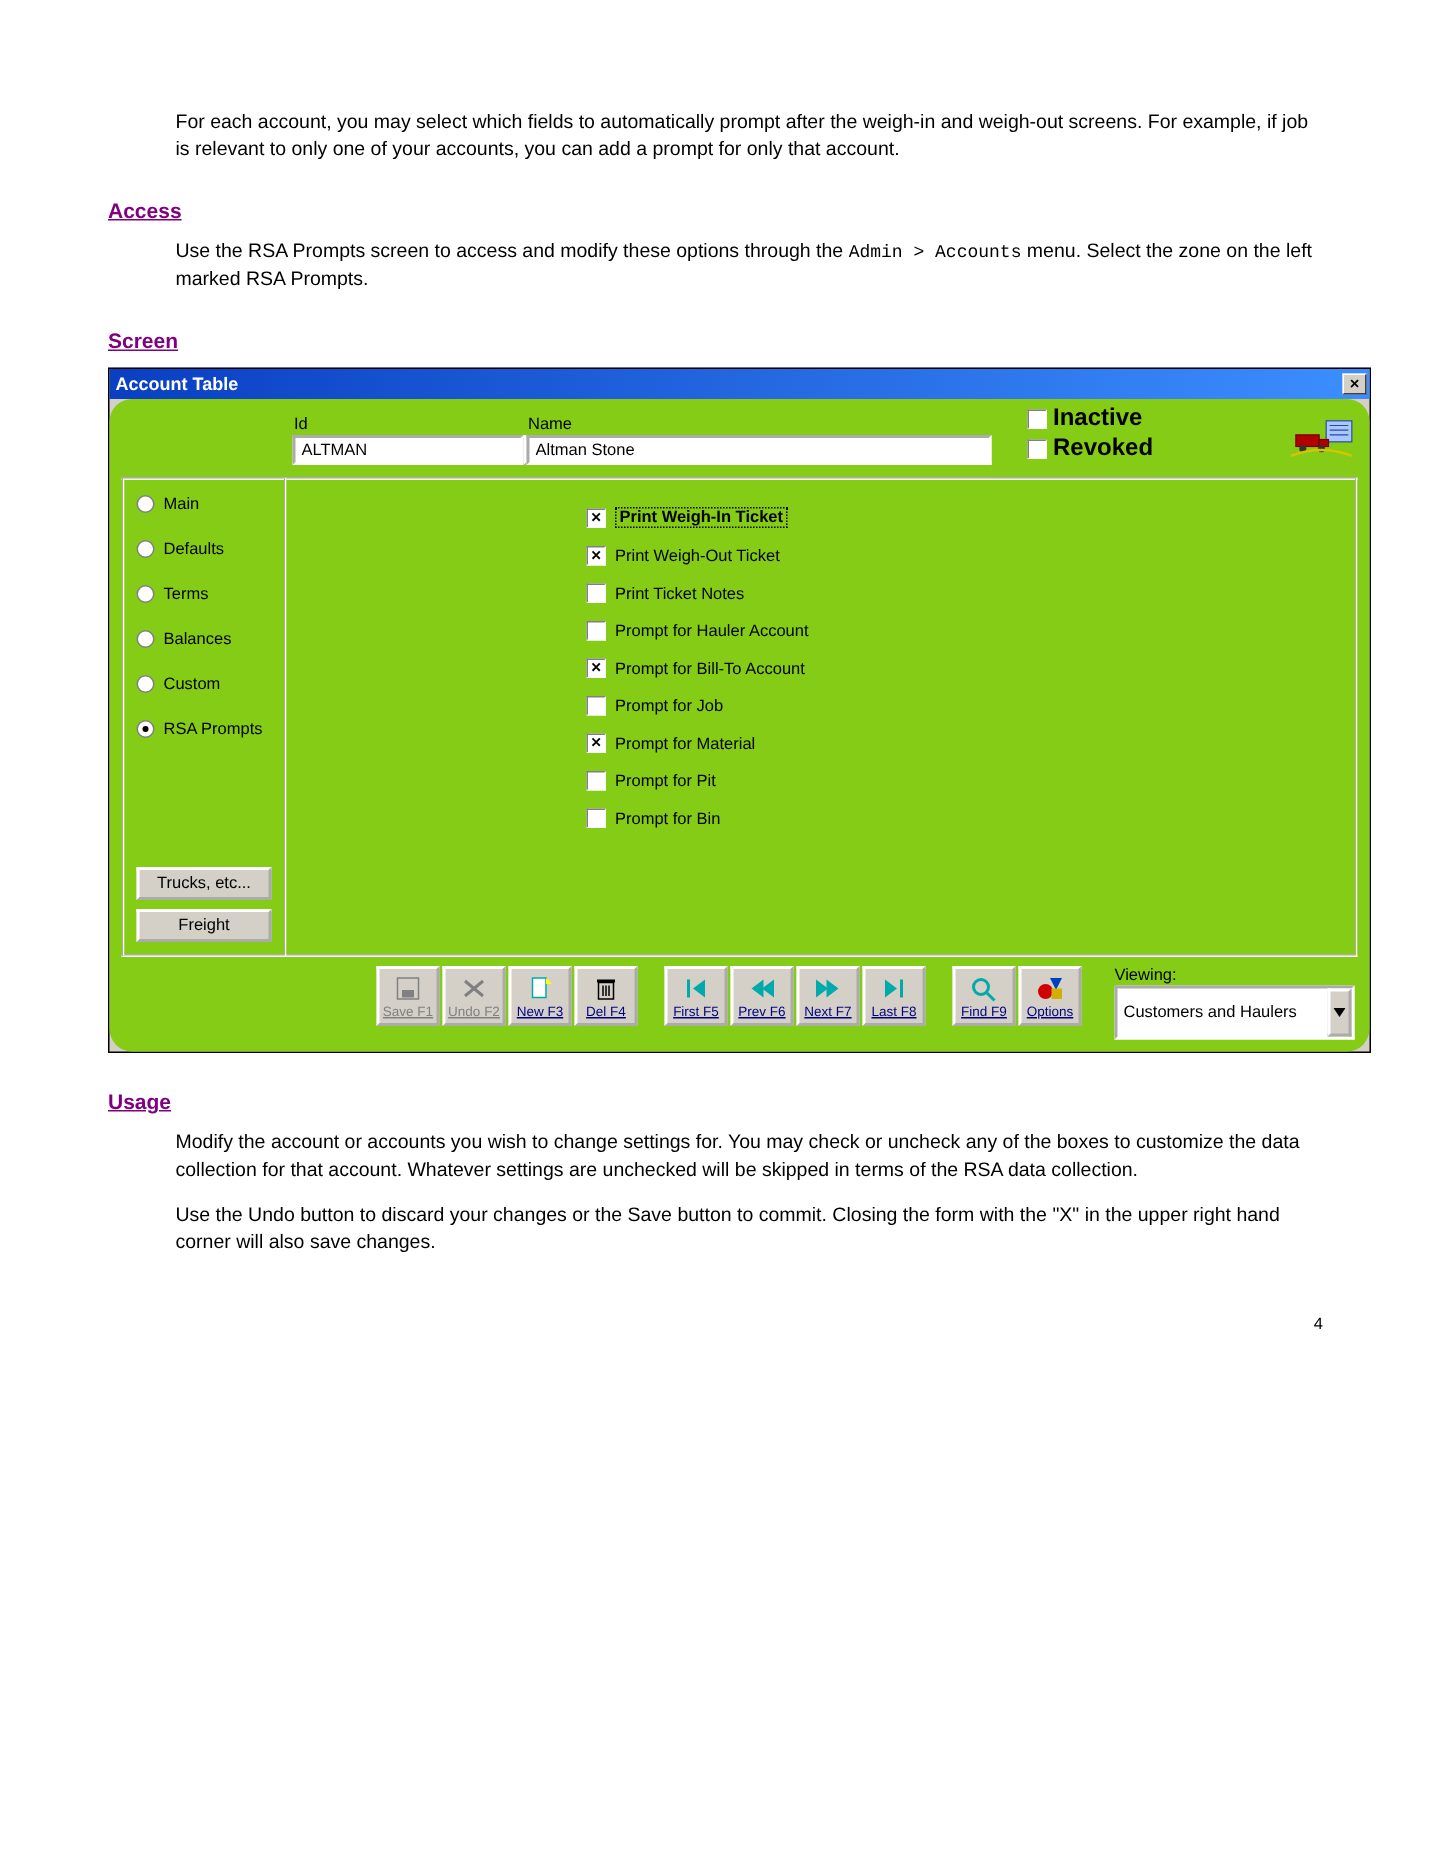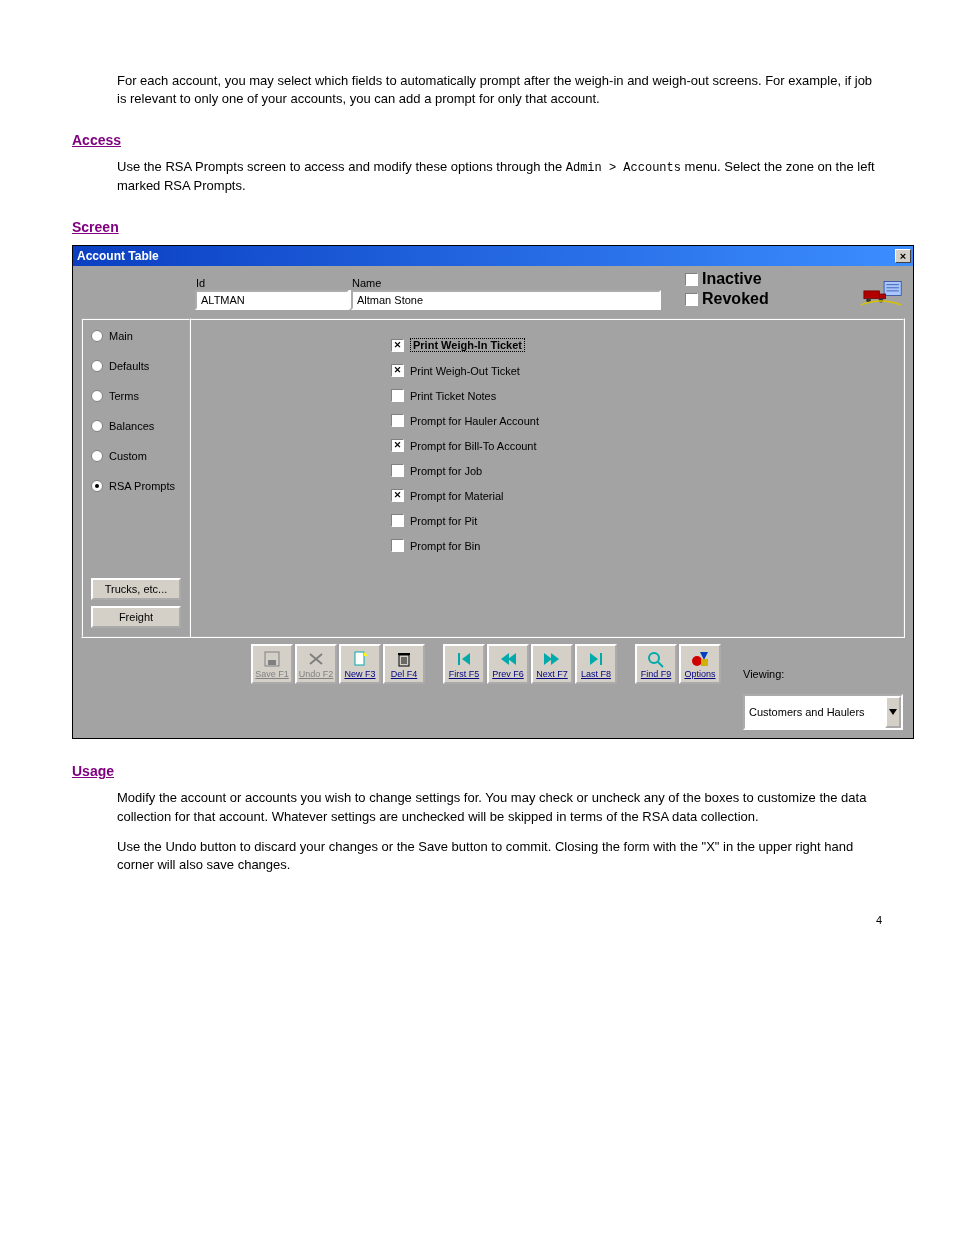--- a/index.html
+++ b/index.html
@@ -44,22 +44,23 @@
     width: 16px; height: 14px;
     background: #d4d0c8;
     border: 1px solid #fff;
     border-right-color: #404040; border-bottom-color: #404040;
     display: flex; align-items: center; justify-content: center;
     color: #000; font-weight: bold; font-size: 11px; line-height: 1;
     cursor: default;
     font-family: Arial, sans-serif;
   }
   .client {
-    background: #a3a3a3;
+    background: #84cc16;
     padding: 4px 8px 8px 8px;
+    border-radius: 15px;
   }
   .header-row { display: flex; align-items: flex-end; gap: 4px; }
   .fld { display: flex; flex-direction: column; }
   .fld-lbl { font-size: 11px; color: #000; margin-bottom: 1px; padding-left: 1px; }
   .txt {
     border: 2px inset #fff;
     background: #fff;
     font-family: inherit;
     font-size: 11px;
     padding: 2px 4px;
@@ -142,21 +143,21 @@
   .tb-btn {
     width: 42px; height: 40px;
     border: 2px outset #fff;
     background: #d4d0c8;
     display: flex; flex-direction: column; align-items: center; justify-content: center;
     font-size: 9px; color: #000080; text-decoration: underline;
     gap: 1px;
   }
   .tb-btn.disabled { color: #808080; text-decoration: underline; }
   .tb-spacer { width: 14px; }
-  .viewing-box { margin-left: auto; margin-right: 2px; display:flex; flex-direction:column; font-size:11px; gap: 14px; margin-top: 24px; }
+  .viewing-box { margin-left: auto; margin-right: 2px; display:flex; flex-direction:column; font-size:11px; gap: 1px; }
   .combo {
     border: 2px inset #fff;
     background: #fff;
     height: 36px;
     position: relative;
     width: 160px;
     display: flex; align-items: center; padding-left: 4px;
   }
   .combo .drop {
     position: absolute; right: 0; top: 0; bottom: 0; width: 16px;

